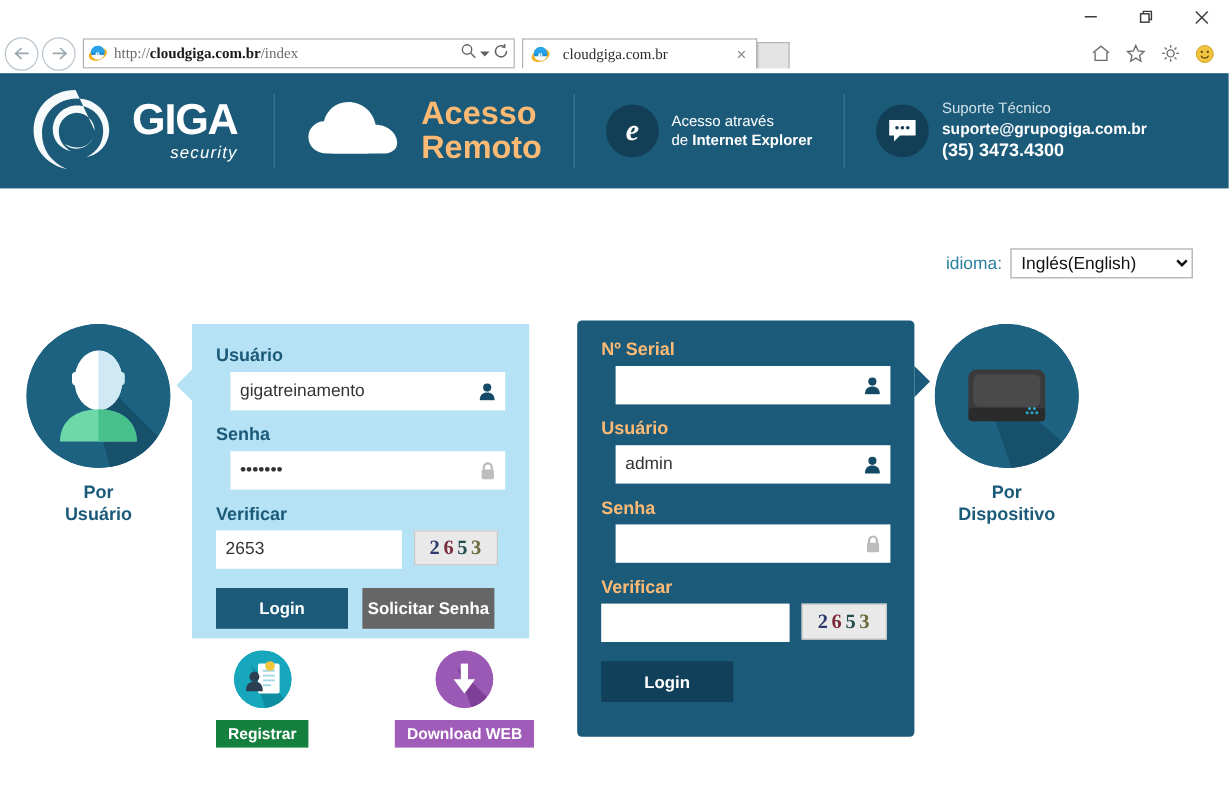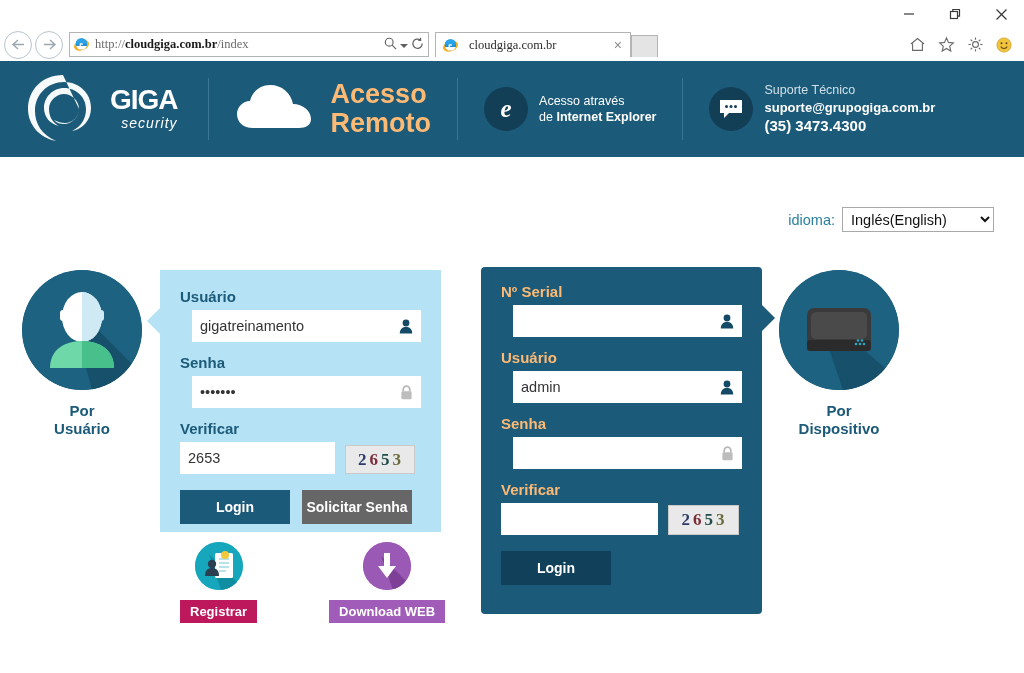--- a/index.html
+++ b/index.html
@@ -63,21 +63,21 @@
 
   
   .page { position:relative; width:1024px; height: calc(673px - 61px); background:#fff; }
 
   .site-header {
     height: 96px; background:#1b5a79; position:relative;
     display:flex; align-items:center;
   }
   .brand { display:flex; align-items:center; padding-left: 22px; }
   .brand-marks { display:flex; flex-direction:column; margin-left: 6px; }
-  .brand-giga { font-size: 28px; font-weight:700; color:#fff; letter-spacing:-1px; line-height:0.95; }
+  .brand-giga { font-size: 36px; font-weight:700; color:#fff; letter-spacing:-1px; line-height:0.95; }
   .brand-security { font-size: 14px; color:#fff; letter-spacing:1px; text-align:right; margin-top:2px; font-style:italic; }
 
   .hdr-divider { width:1px; height:62px; background:#3b7795; margin: 0 26px 0 30px; }
 
   .remote { display:flex; align-items:center; }
   .remote-text { margin-left: 14px; color:#fdba74; font-size:27px; font-weight:700; line-height:1.08; }
 
   .hdr-divider2 { width:1px; height:62px; background:#3b7795; margin: 0 26px; }
 
   .hdr-info { display:flex; align-items:center; }
@@ -156,21 +156,21 @@
     font-family:"Liberation Sans", sans-serif; font-size:14.5px; color:#333;
     padding: 0 30px 0 8px; outline:none;
   }
   .inp.short { width: 155px; }
   .panel-right .inp.short { width: 157px; }
   .inp-icon {
     position:absolute; right:8px; top:50%; transform:translateY(-50%);
     width:14px; height:16px; display:flex; align-items:center; justify-content:center;
   }
 
-  .verif-row { display:flex; align-items:flex-end; gap:10px; margin-bottom: 16px; }
+  .verif-row { display:flex; align-items:flex-start; gap:10px; margin-bottom: 16px; }
   .captcha {
     background:#e9e9e9; border:1px solid #c9c9c9; height: 29px; width: 70px;
     display:flex; align-items:center; justify-content:center; gap:2px;
     font-family:"Liberation Serif", serif; font-size:17px; font-weight:700;
     letter-spacing:1px;
   }
   .captcha.big { width:71px; height:30px; }
   .cd1 { color:#2d3a6b; }
   .cd2 { color:#7b2b3a; }
   .cd3 { color:#234c4c; }
@@ -191,21 +191,21 @@
   .action-circ {
     width:48px; height:48px; border-radius:50%; overflow:hidden; position:relative;
     display:flex; align-items:center; justify-content:center;
   }
   .action-circ.reg { background:#17a7bd; }
   .action-circ.dl { background:#9b59b6; }
   .action-chip {
     margin-top: 10px; padding: 4px 10px; font-size:13px; font-weight:700; color:#fff;
     white-space:nowrap;
   }
-  .action-chip.reg { background:#be185d;text-align:center; }
+  .action-chip.reg { background:#15803d;text-align:center; }
   .action-chip.dl { background:#a05cb8; }
 </style>
 </head>
 <body>
 
 <div class="browser">
 
   <div class="titlebar">
     <div class="winbtn">
       <svg width="12" height="12" viewBox="0 0 12 12">

